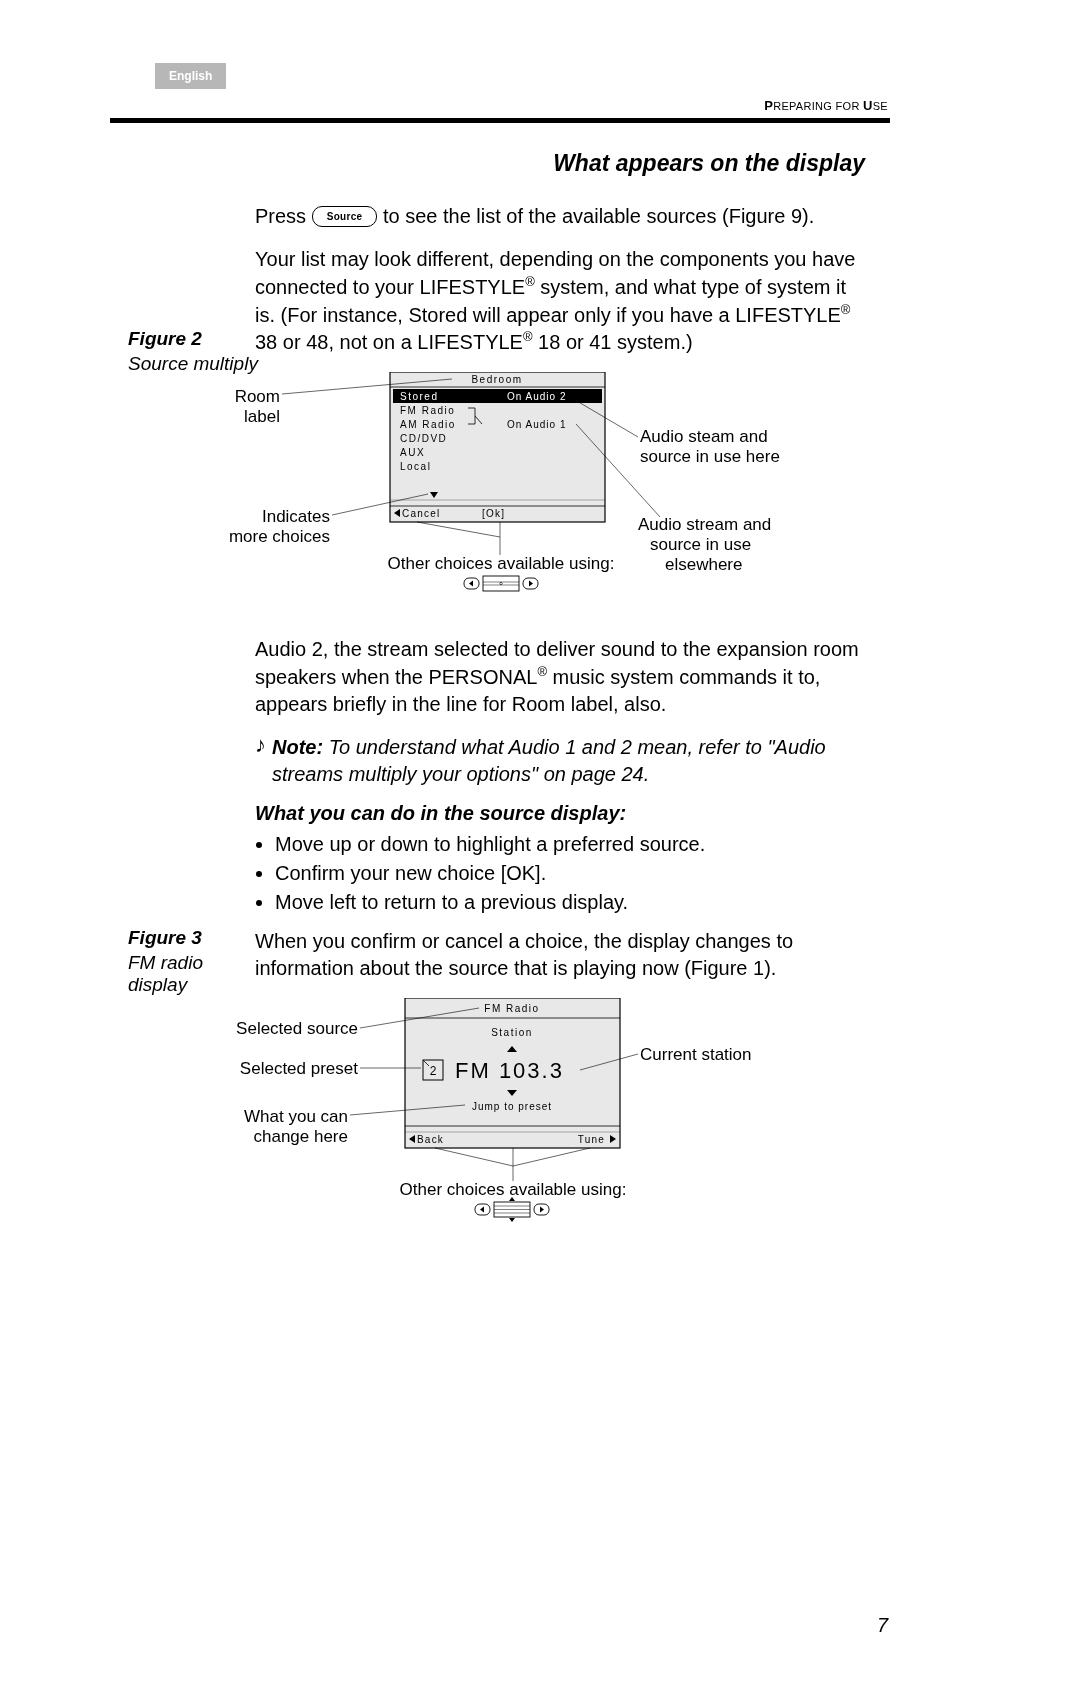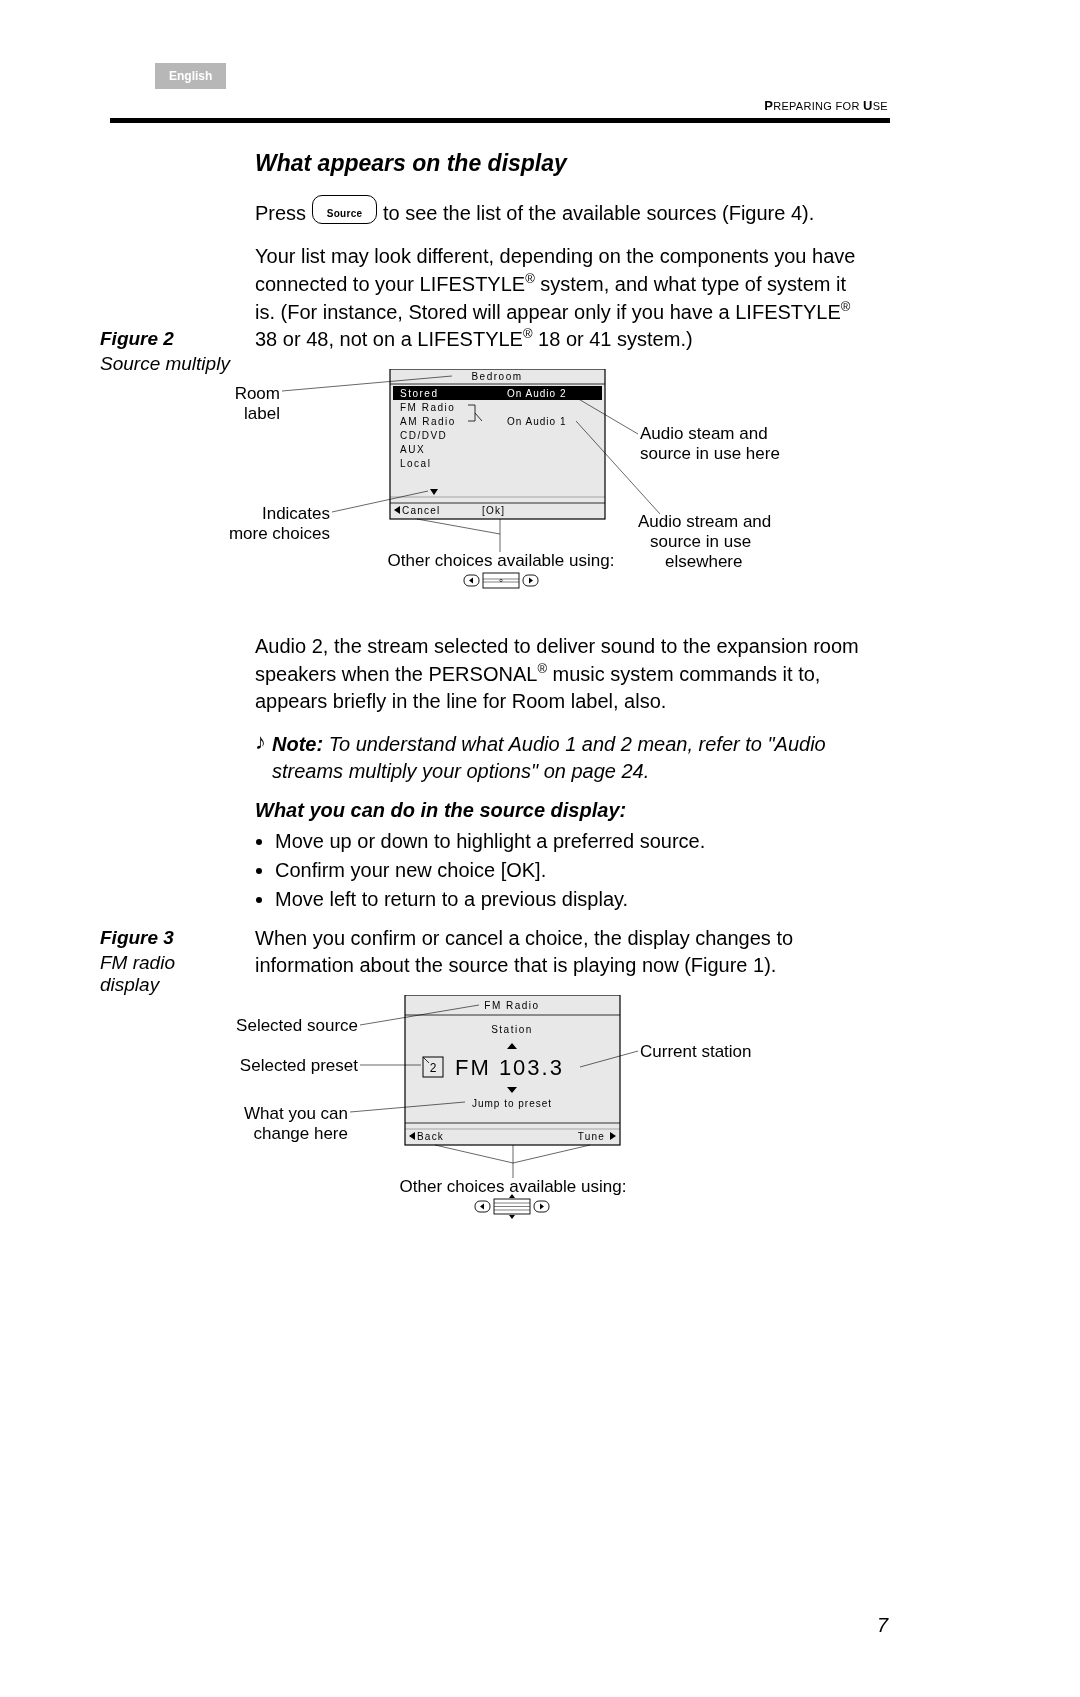--- a/index.html
+++ b/index.html
@@ -38,28 +38,28 @@
   }
   .section-label {
     position: absolute;
     top: 98px;
     right: 112px;
     font-size: 13px;
     font-variant: small-caps;
     letter-spacing: 0.3px;
   }
   .content { position: absolute; top: 150px; left: 255px; width: 610px; }
-  .left-col { position: absolute; top: 150px; left: 100px; width: 135px; }
-  .h2 { font-size: 23px; font-weight: bold; font-style: italic; margin: 0 0 18px 0; }
+  .left-col { position: absolute; top: 150px; left: 128px; width: 135px; }
+  .h2 { font-size: 23px; font-weight: bold; font-style: italic; margin: 0 0 26px 0; text-align: right; }
   .para { font-size: 20px; line-height: 1.35; margin: 0 0 16px 0; }
   .source-pill {
     display: inline-block;
     border: 1.5px solid #000;
     border-radius: 10px;
-    padding: 11px 14px 2px 14px;
+    padding: 3px 14px 2px 14px;
     font-size: 10px;
     font-weight: bold;
     vertical-align: 3px;
     letter-spacing: 0.3px;
   }
   sup { font-size: 0.65em; vertical-align: super; }
   .fig-label { font-weight: bold; font-style: italic; font-size: 19px; }
   .fig-caption { font-style: italic; font-size: 19px; margin-top: 3px; }
   .note-row { display: flex; align-items: flex-start; gap: 6px; margin-bottom: 14px; }
   .note-icon { font-size: 22px; line-height: 1; }
@@ -91,21 +91,21 @@
     <div class="fig-label">Figure 3</div>
     <div class="fig-caption">FM radio display</div>
   </div>
 
   <div class="content">
     <h2 class="h2">What appears on the display</h2>
 
     <p class="para">
       <span>Press</span>
       <span class="source-pill">Source</span>
-      <span>to see the list of the available sources (Figure 4).</span>
+      <span>to see the list of the available sources (Figure 9).</span>
     </p>
 
     <p class="para">
       <span>Your list may look different, depending on the components you have connected to your LIFESTYLE</span><sup>®</sup><span> system, and what type of system it is. (For instance, Stored will appear only if you have a LIFESTYLE</span><sup>®</sup><span> 38 or 48, not on a LIFESTYLE</span><sup>®</sup><span> 18 or 41 system.)</span>
     </p>
 
     <div style="position:relative; left:-35px; width:640px; height:260px; margin-bottom:4px;">
       <svg width="640" height="260" viewBox="0 0 640 260">
 
         <rect x="170" y="0" width="215" height="150" fill="#e8e8e8" stroke="#000" stroke-width="1.2"></rect>

